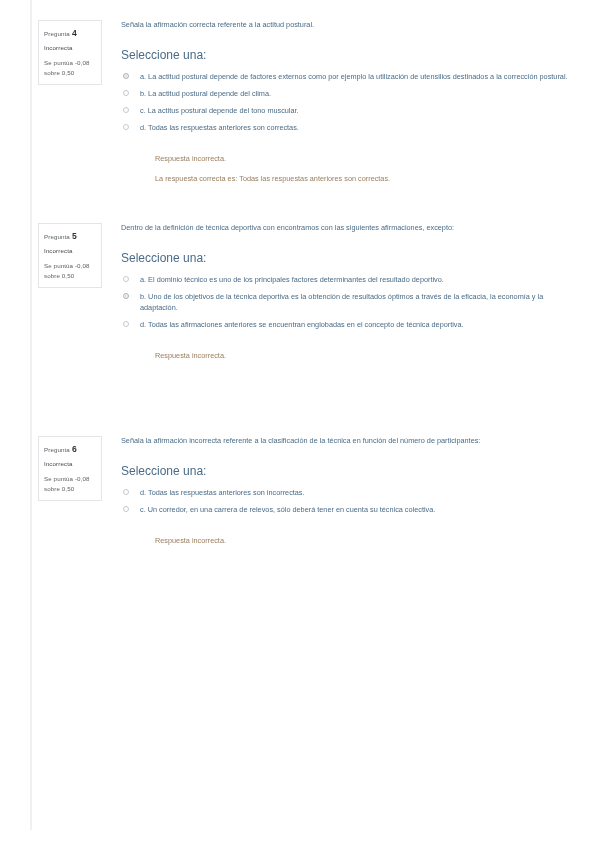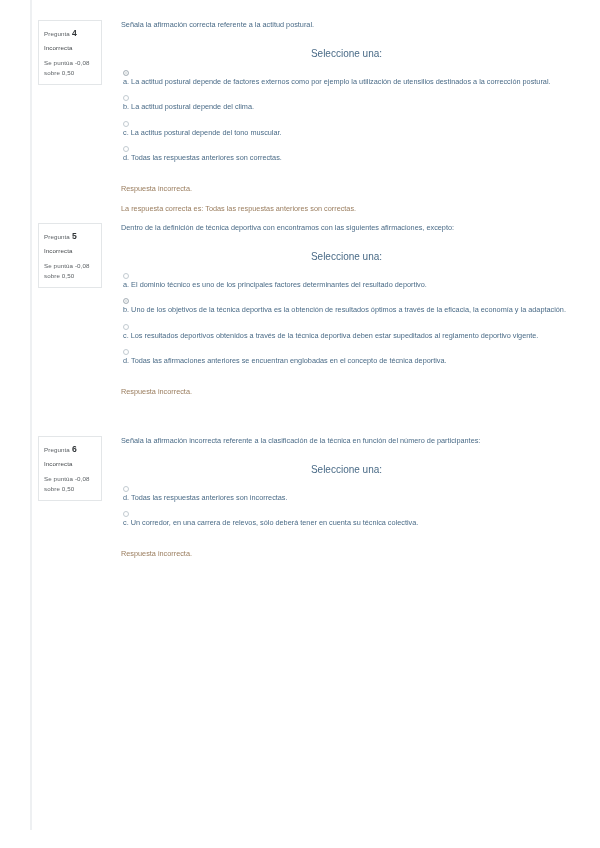--- a/index.html
+++ b/index.html
@@ -81,37 +81,35 @@
     padding-right: 28px;
   }
   .qtext {
     color: #4a6b87;
     font-size: 7.3px;
     line-height: 1.5;
     margin: 0 0 15px 0;
   }
   .qprompt {
     color: #4a6b87;
-    font-size: 10px;
+    font-size: 12px;
     line-height: 1.5;
     margin: 0 0 7px 0;
-    text-align: center;
   }
   .answers {
     margin: 0;
     padding: 0;
     list-style: none;
   }
   .answer {
     position: relative;
     display: flex;
     align-items: flex-start;
     margin-bottom: 6px;
     padding-left: 2px;
-    flex-direction: column;
   }
   .radio {
     flex: 0 0 auto;
     width: 6px;
     height: 6px;
     border-radius: 50%;
     border: 1px solid #c3cbd1;
     background: #ffffff;
     margin-top: 2.2px;
     margin-right: 11px;
@@ -128,20 +126,21 @@
     flex: 1 1 auto;
   }
   .feedback {
     margin-top: 21px;
   }
   .fb-line {
     color: #9a7d5e;
     font-size: 7.3px;
     line-height: 1.5;
     margin-bottom: 9px;
+    margin-left: 34px;
   }
   .fb-line:last-child { margin-bottom: 0; }
 </style>
 </head>
 <body>
 
 <div class="page">
   <div class="left-rule"></div>
   <div class="questions">
       <div class="question" style="position: absolute; top: 20px; left: 0px; width: 600px;">
@@ -192,24 +191,20 @@
             <li class="answer">
               <span class="radio"></span>
               <span class="answer-text">a. El dominio técnico es uno de los principales factores determinantes del resultado deportivo.</span>
             </li>
             <li class="answer">
               <span class="radio checked"></span>
               <span class="answer-text">b. Uno de los objetivos de la técnica deportiva es la obtención de resultados óptimos a través de la eficacia, la economía y la adaptación.</span>
             </li>
             <li class="answer">
               <span class="radio"></span>
-              <span class="answer-text">c. Los resultados deportivos obtenidos a través de la técnica deportiva deben estar supeditados al reglamento deportivo vigente.</span>
-            </li>
-            <li class="answer">
-              <span class="radio"></span>
               <span class="answer-text">d. Todas las afirmaciones anteriores se encuentran englobadas en el concepto de técnica deportiva.</span>
             </li>
           </ul>
           <div class="feedback">
             <div class="fb-line">Respuesta incorrecta.</div>
           </div>
         </div>
       </div>
       <div class="question" style="position: absolute; top: 436px; left: 0px; width: 600px;">
         <div class="qinfo">

